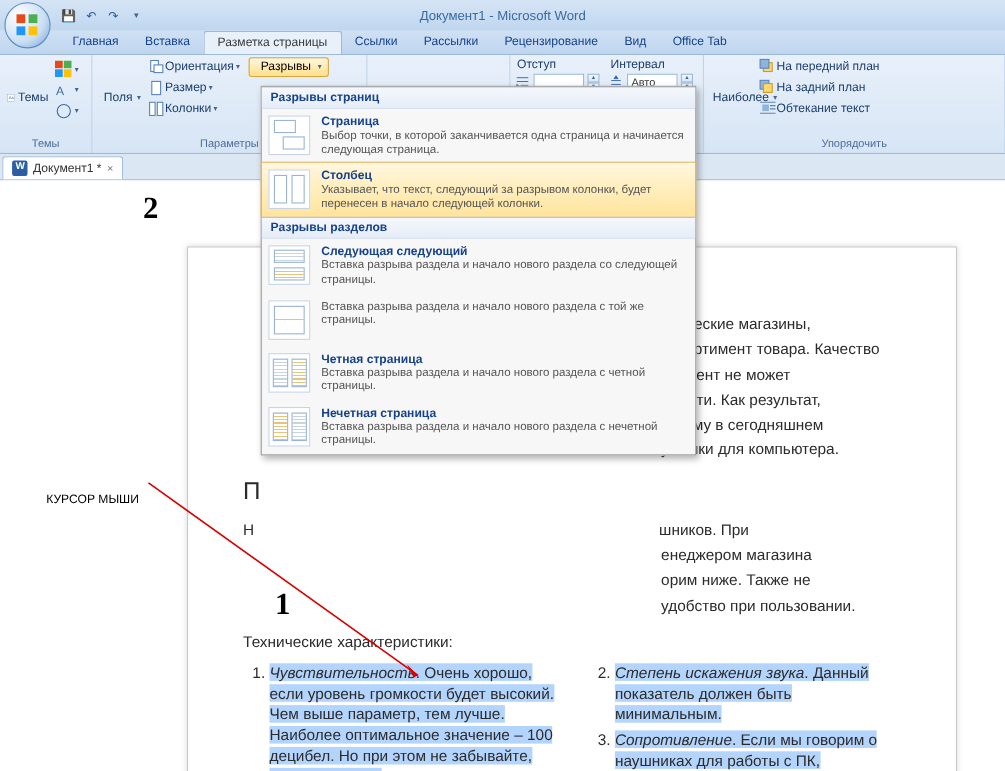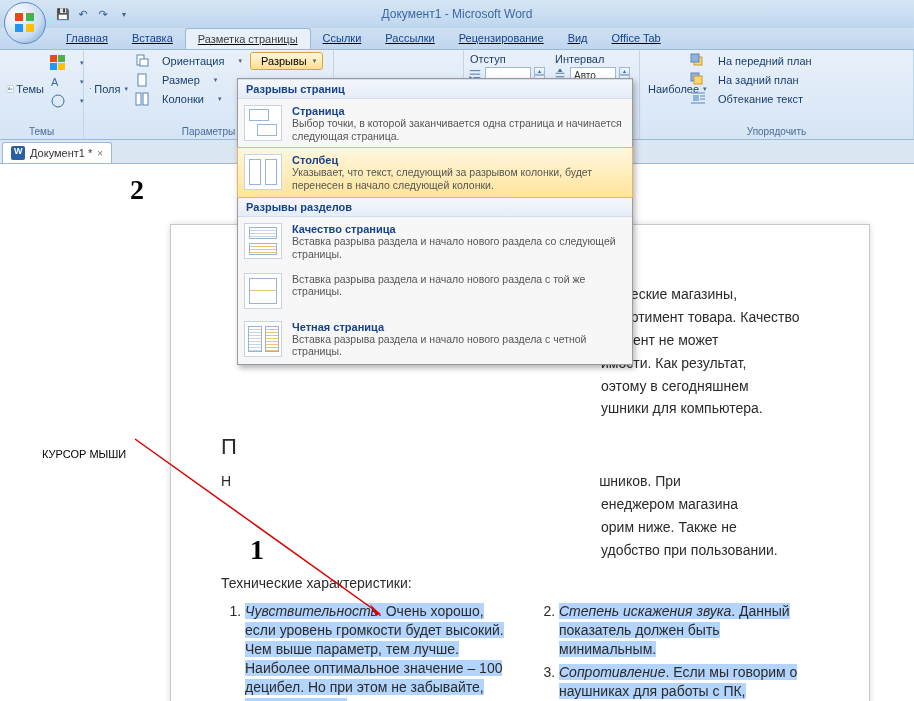--- a/index.html
+++ b/index.html
@@ -7,33 +7,33 @@
 
 
 .titlebar { height: 28px; background: linear-gradient(#d6e5f5,#bfd6ef); display: flex; align-items: center; position: relative; }
 .office-btn { width: 42px; height: 42px; border-radius: 50%; background: radial-gradient(circle at 30% 30%, #fff, #c9ddf2 60%, #6ea2d8); border: 1px solid #5d8cc0; position: absolute; left: 4px; top: 2px; z-index: 10; display: flex; align-items: center; justify-content: center; }
 .office-logo { width: 24px; height: 24px; }
 .qat { margin-left: 54px; display: flex; gap: 2px; align-items: center; }
 .qat-item { width: 18px; height: 18px; display: flex; align-items: center; justify-content: center; color: #2a5a9a; }
 .title-text { position: absolute; left: 50%; transform: translateX(-50%); color: #3b6aa0; font-size: 12px; }
 
 
-.ribbon-tabs { height: 22px; background: linear-gradient(#cfe0f3,#bfd6ef); display: flex; padding-left: 54px; border-bottom: 1px solid #9db9d9; font-size: 11px; text-decoration: underline; }
+.ribbon-tabs { height: 22px; background: linear-gradient(#cfe0f3,#bfd6ef); display: flex; padding-left: 54px; border-bottom: 1px solid #9db9d9; font-size: 11px; }
 .ribbon-tab { padding: 4px 12px; color: #15428b; cursor: pointer; }
 .ribbon-tab.active { background: #e8f0fa; border: 1px solid #9db9d9; border-bottom: none; border-radius: 3px 3px 0 0; color: #3b3b3b; }
 
 
 .ribbon { height: 90px; background: linear-gradient(#e8f0fa,#d6e5f5); display: flex; border-bottom: 1px solid #9db9d9; position: relative; font-size: 11px; }
 .group { border-right: 1px solid #c0d4ea; padding: 2px 4px 0; display: flex; flex-direction: column; }
 .group-body { flex: 1; display: flex; }
 .group-label { text-align: center; color: #4a6b9a; font-size: 10px; padding: 1px 0 2px; position: relative; }
 
 .btn-lg { display: flex; flex-direction: row; align-items: center; width: 42px; padding: 2px; gap: 2px; color: #1a3e6d; }
 .btn-lg .ic { width: 32px; height: 32px; }
-.btn-sm { display: flex; align-items: center; gap: 12px; padding: 1px 4px; color: #1a3e6d; white-space: nowrap; }
+.btn-sm { display: flex; align-items: center; gap: 0; padding: 1px 4px; color: #1a3e6d; white-space: nowrap; }
 .btn-sm .ic { width: 16px; height: 16px; }
 .btn-stack { display: flex; flex-direction: column; justify-content: flex-start; gap: 1px; }
 .dd-arrow { font-size: 7px; color: #46658c; margin-left: 2px; }
 
 .breaks-btn { background: linear-gradient(#fff7df,#ffe08a); border: 1px solid #d8a43e; border-radius: 3px; padding: 2px 6px; display: flex; align-items: center; gap: 4px; }
 
 .spin-field { display: flex; align-items: center; gap: 3px; }
 .spin-box { width: 46px; height: 16px; background: #fff; border: 1px solid #9db9d9; display: flex; align-items: center; font-size: 10px; padding: 0 3px; color: #333; }
 .spin-btns { width: 11px; height: 16px; display: flex; flex-direction: column; }
 .spin-btns div { flex: 1; background: linear-gradient(#f4f8fc,#d6e5f5); border: 1px solid #9db9d9; font-size: 5px; text-align: center; line-height: 6px; color: #46658c; }
@@ -369,21 +369,21 @@
 
 
   <div class="dd-section-header">Разрывы разделов</div>
 
   <div class="dd-item">
     <div class="dd-icon">
         <div style="position:absolute;left:4px;top:3px;width:28px;height:12px;border:1px solid #9bb4d4;background:repeating-linear-gradient(#fff,#fff 2px,#c8d4e6 2px,#c8d4e6 3px)"></div>
         <div style="position:absolute;left:4px;top:19px;width:28px;height:12px;border:1px solid #9bb4d4;background:repeating-linear-gradient(#fff,#fff 2px,#e6c47a 2px,#e6c47a 3px)"></div>
       </div>
     <div class="dd-text">
-        <b>Качество страница</b>
+        <b>Следующая следующий</b>
         <span>Вставка разрыва раздела и начало нового раздела со следующей страницы.</span>
       </div>
   </div>
 
   <div class="dd-item">
     <div class="dd-icon">
         <div style="position:absolute;left:4px;top:4px;width:28px;height:26px;border:1px solid #9bb4d4;background:linear-gradient(#fff 0 45%,#e6c47a 45% 48%,#fff 48%);"></div>
       </div>
     <div class="dd-text">
         <span>Вставка разрыва раздела и начало нового раздела с той же страницы.</span>
@@ -394,13 +394,23 @@
     <div class="dd-icon">
         <div style="position:absolute;left:3px;top:4px;width:14px;height:26px;border:1px solid #9bb4d4;background:repeating-linear-gradient(#fff,#fff 2px,#c8d4e6 2px,#c8d4e6 3px)"></div>
         <div style="position:absolute;left:20px;top:4px;width:14px;height:26px;border:1px solid #9bb4d4;background:repeating-linear-gradient(#fff,#fff 2px,#e6c47a 2px,#e6c47a 3px)"></div>
       </div>
     <div class="dd-text">
         <b>Четная страница</b>
         <span>Вставка разрыва раздела и начало нового раздела с четной страницы.</span>
       </div>
   </div>
 
+  <div class="dd-item">
+    <div class="dd-icon">
+        <div style="position:absolute;left:3px;top:4px;width:14px;height:26px;border:1px solid #9bb4d4;background:repeating-linear-gradient(#fff,#fff 2px,#e6c47a 2px,#e6c47a 3px)"></div>
+        <div style="position:absolute;left:20px;top:4px;width:14px;height:26px;border:1px solid #9bb4d4;background:repeating-linear-gradient(#fff,#fff 2px,#c8d4e6 2px,#c8d4e6 3px)"></div>
+      </div>
+    <div class="dd-text">
+        <b>Нечетная страница</b>
+        <span>Вставка разрыва раздела и начало нового раздела с нечетной страницы.</span>
+      </div>
+  </div>
 </div>
 
 </body></html>

